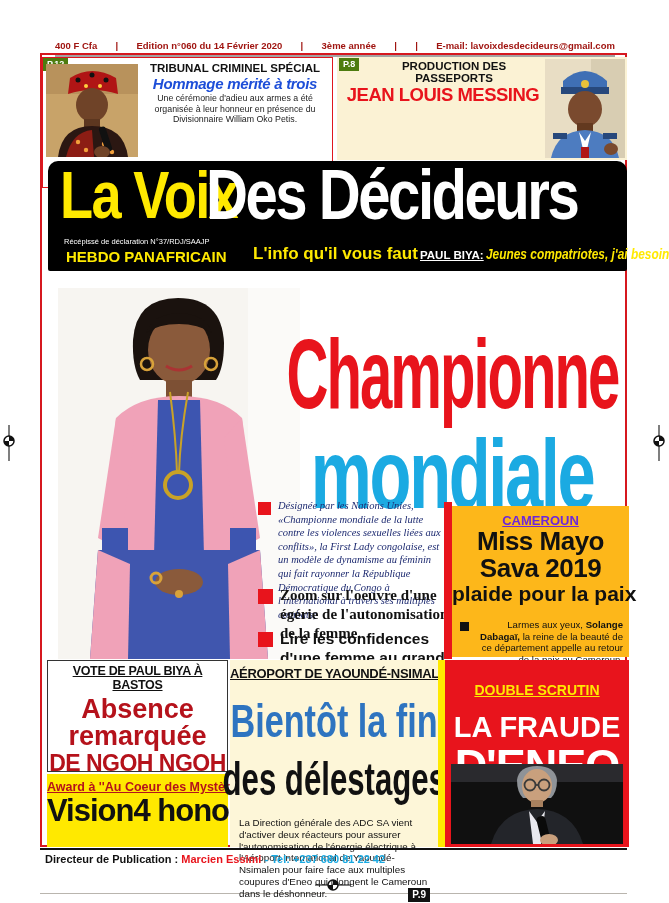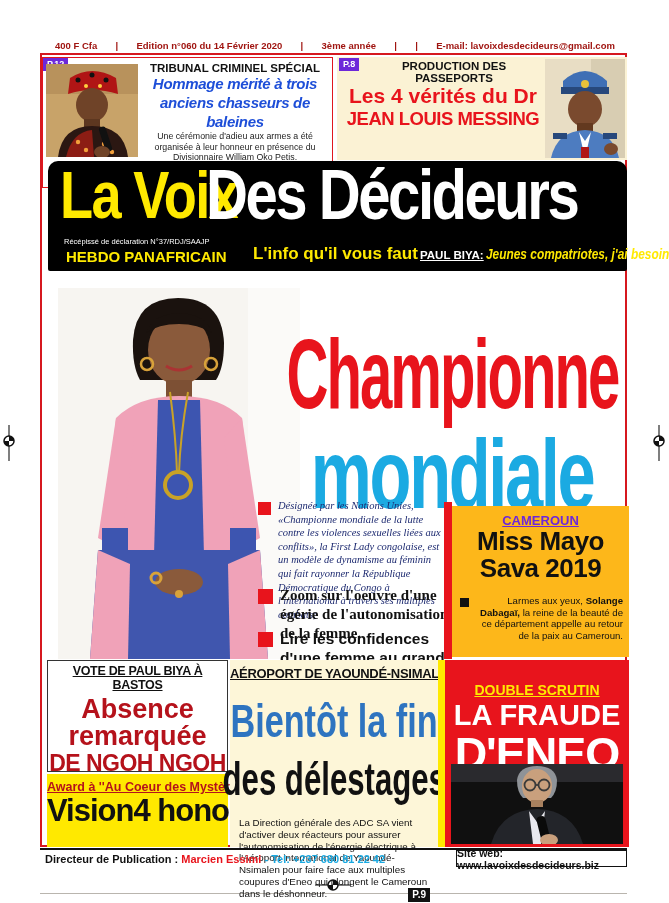--- a/index.html
+++ b/index.html
@@ -5,24 +5,24 @@
   html,body{margin:0;padding:0;background:#fff;}
   .page{position:relative;width:669px;height:903px;background:#ffffff;
         font-family:"Liberation Sans",sans-serif;overflow:hidden;}
   .abs{position:absolute;}
   .ctr{text-align:center;}
   .nw{white-space:nowrap;}
   .sx{display:inline-block;transform-origin:center top;}
   
   .topbar{left:55px;top:34px;width:560px;height:17px;display:flex;justify-content:space-between;
           align-items:flex-end;color:#a01511;font-size:9.5px;font-weight:bold;
-          border-bottom:1px solid #a3a3a3;padding-bottom:2px;}
+          border-bottom:4px solid #a3a3a3;padding-bottom:2px;}
   
   .frame{left:40px;top:53px;width:587px;height:794px;border:2px solid #d6181f;box-sizing:border-box;}
-  .badge{background:#6d28d9;color:#fff;font-size:9px;font-weight:bold;padding:2px 4px;line-height:1;}
+  .badge{background:#4d7c0f;color:#fff;font-size:9px;font-weight:bold;padding:2px 4px;line-height:1;}
   .pbadge{background:#111;color:#fff;font-size:10px;font-weight:bold;padding:1px 4px;line-height:1.2;display:inline-block;}
   
   .artL{left:0px;top:2px;width:291px;height:131px;background:#fff;border:1px solid #e0161e;box-sizing:border-box;}
   .artL .kick{font-size:11.5px;font-weight:bold;color:#111;}
   .artL .hl{font-size:15px;font-weight:bold;color:#1d4ed8;line-height:19px;letter-spacing:-0.3px;font-style:italic;}
   .artL .sum{font-size:8.8px;color:#222;line-height:10.5px;}
   
   .artR{left:295px;top:2px;width:290px;height:103px;background:#fbf2d4;}
   .artR .kick{font-size:11.5px;font-weight:bold;color:#111;}
   .artR .hl1{font-size:21px;font-weight:bold;color:#e8141c;line-height:24px;}
@@ -145,30 +145,28 @@
         <circle cx="32" cy="78" r="2.2" fill="#f3a03c"></circle>
           <circle cx="40" cy="86" r="2.2" fill="#f3a03c"></circle>
         <circle cx="58" cy="80" r="2.2" fill="#f3a03c"></circle>
           <circle cx="66" cy="88" r="2.2" fill="#f3a03c"></circle>
         <rect x="56" y="62" width="7" height="26" rx="3" fill="#111" transform="rotate(-18 60 75)"></rect>
         <ellipse cx="56" cy="88" rx="8" ry="6" fill="#6f4328"></ellipse>
       </svg>
       <div class="abs ctr" style="left:98px;top:4px;width:188px;">
         <div class="kick">TRIBUNAL CRIMINEL SPÉCIAL</div>
         <div class="hl">Hommage  mérité à trois</div>
-        <div class="hl">anciens chasseurs de baleines</div>
         <div class="sum">Une cérémonie d'adieu  aux armes a été organisée à leur honneur en présence du Divisionnaire William Oko Petis.</div>
       </div>
     </div>
 
     <div class="abs artR">
       <div class="abs badge" style="left:2px;top:1px;">P.8</div>
       <div class="abs ctr" style="left:6px;top:3px;width:200px;">
         <div class="kick" style="padding-left:22px;">PRODUCTION DES PASSEPORTS</div>
-        <div class="hl1">Les 4 vérités du Dr</div>
         <div class="hl2">JEAN LOUIS MESSING</div>
       </div>
       <svg class="abs" style="right:2px;top:2px;" width="80" height="99">
         <rect width="80" height="99" fill="#e8ddc4"></rect>
         <rect x="46" y="0" width="34" height="99" fill="#d8cdb2"></rect>
         <path d="M18,22 Q40,2 62,22 L62,30 L18,30 Z" fill="#3f6fb5"></path>
         <rect x="16" y="28" width="48" height="7" fill="#27487c"></rect>
         <circle cx="40" cy="25" r="4" fill="#e8c23a"></circle>
         <ellipse cx="40" cy="50" rx="17" ry="18" fill="#7a4a2e"></ellipse>
         <rect x="32" y="64" width="16" height="9" fill="#63391f"></rect>
@@ -236,20 +234,21 @@
     <div class="abs b3wrap">
       <span class="bullet" style="width:15px;height:15px;"></span>
       <div class="b3"><span>Lire les confidences d'une femme au grand cœur. </span><span class="pbadge">P. 10- 11</span></div>
     </div>
 
     <div class="abs redstrip"></div>
     <div class="abs ybox ctr">
       <div class="kick">CAMEROUN</div>
       <div class="h">Miss Mayo</div>
       <div class="h">Sava 2019</div>
+      <div class="h3 nw">plaide pour la paix</div>
       <div class="body">
         <span class="sqb"></span>
         <span><span>Larmes aux yeux, </span><b>Solange Dabagaï,</b><span> la reine de la beauté de ce département appelle au retour de la paix  au Cameroun.</span></span>
       </div>
     </div>
 
     <div class="abs vote ctr">
       <div class="kick">VOTE DE PAUL BIYA À BASTOS</div>
       <div class="h" style="margin-top:4px;">Absence</div>
       <div class="h">remarquée</div>
@@ -269,21 +268,21 @@
       <div class="flexctr" style="margin-top:18px;">
         <span class="sx nw h2" style="transform:scale(0.82,1.2);">des délestages</span>
       </div>
       <div class="body" style="margin-top:22px;"><span>La Direction générale des ADC SA vient d'activer deux réacteurs pour assurer l'autonomisation de l'énergie électrique à  l'Aéroport international de Yaoundé- Nsimalen pour faire face aux multiples coupures d'Eneo qui plongent le Cameroun dans le déshonneur.</span> <span class="pbadge" style="float:right;">P.9</span></div>
     </div>
 
     <div class="abs ystrip"></div>
 
     <div class="abs eneo ctr">
       <div class="kick nw">DOUBLE SCRUTIN</div>
-      <div class="h1 nw" style="margin-top:2px;">LA FRAUDE</div>
+      <div class="h1 nw" style="margin-top:14px;">LA FRAUDE</div>
       <div class="h2 nw">D'ENEO</div>
       <svg class="abs" style="left:6px;top:104px;" width="172" height="80">
         <rect width="172" height="80" fill="#101010"></rect>
         <rect x="0" y="0" width="172" height="18" fill="#2a2a2e"></rect>
         <path d="M66,16 Q68,2 86,2 Q104,2 106,16 Q106,28 100,34 L72,34 Q66,28 66,16 Z" fill="#8f9398"></path>
         <ellipse cx="86" cy="22" rx="15" ry="17" fill="#c9a07d"></ellipse>
         <circle cx="79" cy="21" r="5.5" fill="none" stroke="#3a3a3a" stroke-width="1.8"></circle>
         <circle cx="93" cy="21" r="5.5" fill="none" stroke="#3a3a3a" stroke-width="1.8"></circle>
         <line x1="84.5" y1="21" x2="87.5" y2="21" stroke="#3a3a3a" stroke-width="1.8"></line>
         <rect x="80" y="36" width="12" height="7" fill="#a8815f"></rect>
@@ -291,17 +290,14 @@
         <path d="M78,47 L86,58 L94,47 L90,80 L82,80 Z" fill="#e8e8ee"></path>
         <rect x="88" y="52" width="9" height="28" rx="4" fill="#0a0a0a" transform="rotate(-14 92 66)"></rect>
         <ellipse cx="98" cy="76" rx="9" ry="6" fill="#c9a07d"></ellipse>
       </svg>
     </div>
 
   </div>
 
   <div class="abs footrule"></div>
   <div class="abs foot nw"><span>Directeur de  Publication : </span><span class="nm">Marcien Essimi</span><span class="tel"> - Tel: +237 680 81 22 42</span></div>
-  <div class="abs sitebox">
-      <span>Site web: www.lavoixdesdecideurs.biz</span>
-    </div>
 
 </div>
 
 </body></html>

